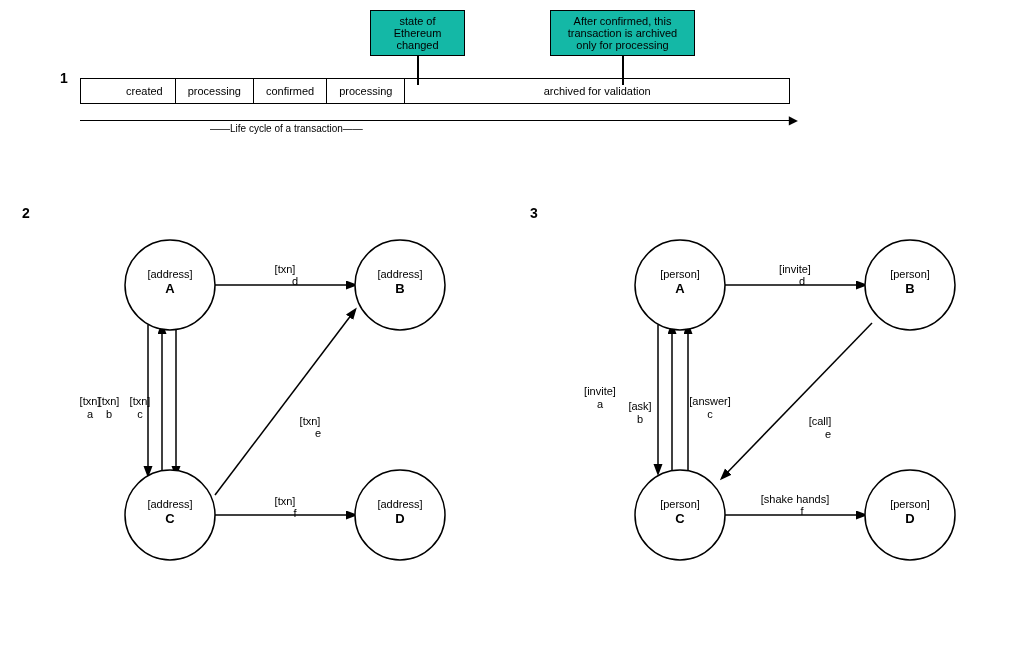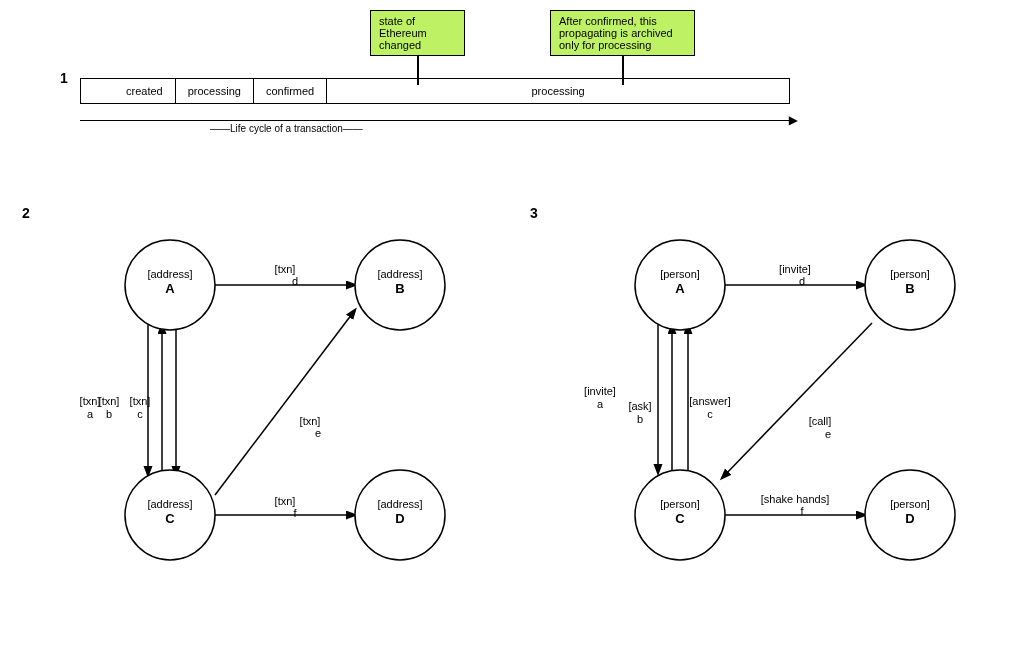--- a/index.html
+++ b/index.html
@@ -31,22 +31,22 @@
       position: absolute;
     }
     #num1 { top: 60px; left: 0; }
 
     
     .annotation-box {
       position: absolute;
       border: 1px solid #000;
       padding: 4px 8px;
       font-size: 11px;
-      text-align: left;
-      background: #bef264;
+      text-align: center;
+      background: #14b8a6;
     }
     .annotation-box::after {
       content: '';
       position: absolute;
       bottom: -30px;
       left: 50%;
       transform: translateX(-50%);
       width: 1px;
       height: 30px;
       background: #000;
@@ -120,29 +120,30 @@
     <span class="section-number" id="num1">1</span>
 
     <div class="annotation-box" id="ann1" style="top:0px; left:310px; width:95px;">
       <span>state of</span><br>
       <span>Ethereum</span><br>
       <span>changed</span>
     </div>
 
     <div class="annotation-box" id="ann2" style="top:0px; left:490px; width:145px;">
       <span>After confirmed, this</span><br>
-      <span>propagating is archived</span><br>
+      <span>transaction is archived</span><br>
       <span>only for processing</span>
     </div>
 
     <div class="lifecycle-bar" style="top:68px; left:20px; width:710px;padding-left:33px;">
       <div class="lc-cell">created</div>
       <div class="lc-cell">processing</div>
       <div class="lc-cell">confirmed</div>
       <div class="lc-cell">processing</div>
+      <div class="lc-cell">archived for validation</div>
     </div>
 
     <div class="arrow-line"></div>
     <div class="arrow-label">
       ——<span>Life cycle of a transaction</span>——
     </div>
   </div>
 
   <div style="position:absolute; top:205px; left:22px; font-size:14px; font-weight:bold;">2</div>
 

